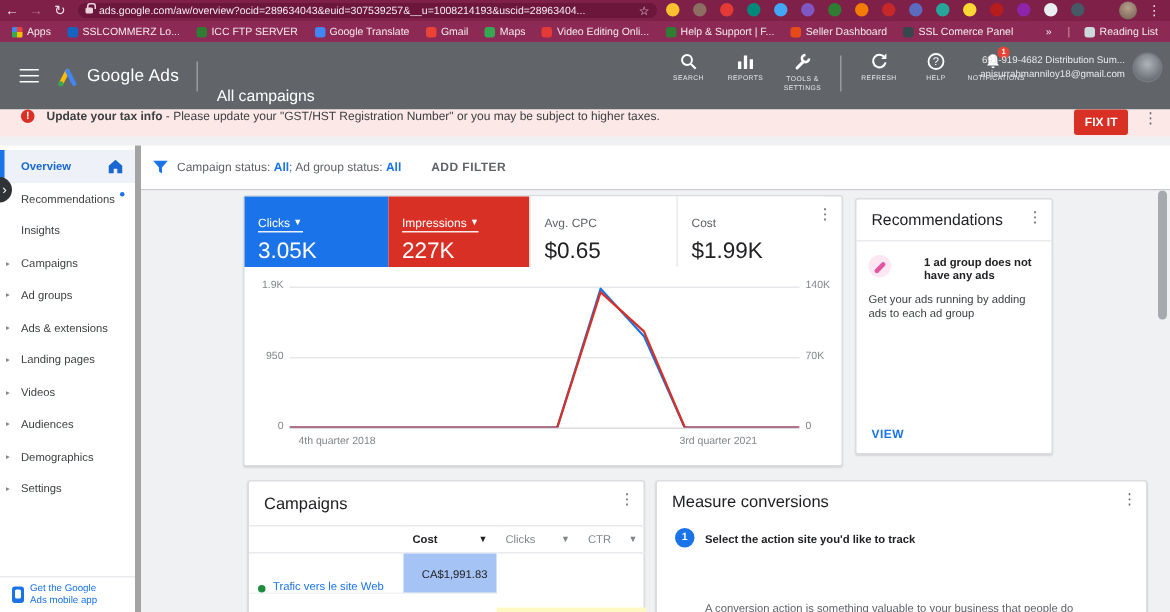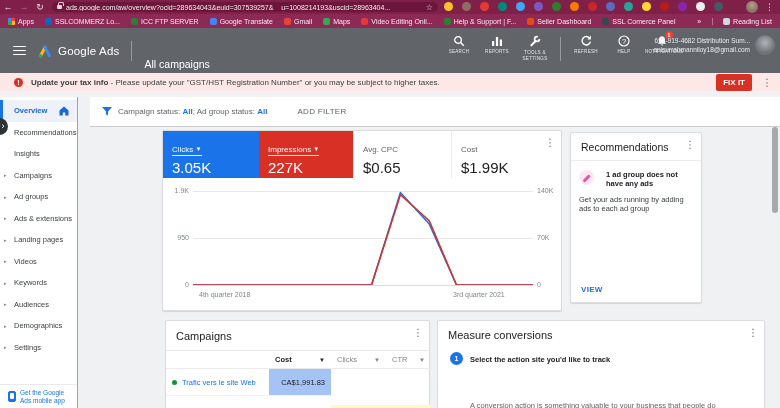--- a/index.html
+++ b/index.html
@@ -39,46 +39,46 @@
   .hact { width:38px; display:flex; flex-direction:column; align-items:center; gap:2px; cursor:pointer; }
   .hact svg { display:block; }
   .hact-label { color:#e4e6e8; font-size:4.5px; letter-spacing:.3px; text-align:center; line-height:5.5px; max-width:34px; }
   .hdr-vdiv { width:1px; height:24px; background:rgba(255,255,255,.35); margin:2px 6px 0; }
   .bell-wrap { position:relative; }
   .badge { position:absolute; top:-4px; right:-5px; width:8px; height:8px; border-radius:50%; background:#e94235; color:#fff; font-size:5px; line-height:8px; text-align:center; font-weight:bold; }
   .account { position:absolute; right:30px; top:9px; text-align:right; color:#e8eaed; font-size:6.5px; line-height:8.5px; }
   .ads-avatar { position:absolute; right:5px; top:7px; width:20px; height:20px; border-radius:50%; background:radial-gradient(circle at 50% 38%, #aeb4ba, #55595e); border:1px solid #777b80; }
 
   
-  .alert { position:absolute; top:73px; left:0; width:780px; height:18px; background:#fce8e6; display:flex; align-items:center; padding:0 8px 0 14px; }
+  .alert { position:absolute; top:73px; left:0; width:780px; height:18px; background:#fce8e6; display:flex; align-items:flex-start; padding:0 8px 0 14px; }
   .alert-ico { width:9px; height:9px; border-radius:50%; background:#d93025; color:#fff; font-size:7px; font-weight:bold; line-height:9px; text-align:center; margin-right:8px; flex:none; }
   .alert-text { font-size:8px; color:#3c4043; }
   .alert-text b { font-weight:bold; }
   .fixit { margin-left:auto; background:#d93025; color:#fff; font-size:8px; font-weight:bold; padding:4px 7px; border-radius:2px; border:none; cursor:pointer; }
   .alert-dots { color:#5f6368; font-size:10px; margin-left:10px; }
 
   
-  .sidebar { position:absolute; top:97px; left:0; width:78px; bottom:0; background:#fff; border-right:1px solid #a3a3a3; z-index:3; }
+  .sidebar { position:absolute; top:97px; left:0; width:94px; bottom:0; background:#fff; border-right:4px solid #a3a3a3; z-index:3; }
   .sb-item { position:relative; height:21.5px; display:flex; align-items:center; padding-left:14px; font-size:7.5px; color:#3c4043; cursor:pointer; }
   .sb-item.active { background:#eef1f8; border-left:3px solid #1a73e8; padding-left:11px; color:#1967d2; font-weight:bold; }
   .sb-arrow { position:absolute; left:4px; font-size:5px; color:#80868b; }
   .sb-dot { width:3px; height:3px; border-radius:50%; background:#1a73e8; margin:-5px 0 0 3px; }
   .sb-home { position:absolute; right:8px; top:6px; }
   .sb-footer { position:absolute; bottom:0; left:0; right:0; height:24px; border-top:1px solid #e8eaed; display:flex; align-items:center; gap:4px; padding-left:8px; cursor:pointer; }
   .phone-ico { width:8px; height:11px; border:1.2px solid #1a73e8; border-radius:2px; position:relative; flex:none; background:#1a73e8; }
   .phone-ico::after { content:""; position:absolute; left:1px; top:1px; right:1px; bottom:2.5px; background:#fff; border-radius:1px; }
   .sb-footer-label { color:#1a73e8; font-size:6.5px; line-height:7.5px; width:56px; }
   .collapse-btn { position:absolute; left:-9px; top:118px; width:17px; height:17px; border-radius:50%; background:#2f3336; color:#fff; font-size:9px; line-height:16px; text-align:center; padding-left:7px; z-index:4; cursor:pointer; }
 
   
   .main { position:absolute; top:97px; left:90px; right:0; bottom:0; }
   .filterbar { position:absolute; top:0; left:0; right:0; height:30px; background:#fff; border-bottom:1px solid #c9cbcе; border-bottom:1px solid #c9cbce; display:flex; align-items:center; padding-left:12px; gap:6px; }
   .filter-text { font-size:8px; color:#5f6368; }
   .filter-text .fv { color:#1a73e8; font-weight:bold; }
-  .add-filter { font-size:8px; font-weight:normal; color:#5f6368; letter-spacing:.3px; margin-left:24px; cursor:pointer; }
+  .add-filter { font-size:8px; font-weight:bold; color:#5f6368; letter-spacing:.3px; margin-left:14px; cursor:pointer; }
   .content { position:absolute; top:30px; left:0; right:0; bottom:0; background:#f0f1f3; overflow:hidden; }
 
   .card { position:absolute; background:#fff; border:1px solid #dadce0; border-radius:2px; box-shadow:0 1px 1px rgba(60,64,67,.15); }
   .card-dots { position:absolute; top:6px; right:6px; color:#5f6368; font-size:10px; cursor:pointer; }
 
   
   .ov-card { left:72px; top:3px; width:400px; height:181px; }
   .chips { display:flex; height:47px; }
   .chip { padding:7px 9px; cursor:pointer; }
   .chip .cl { font-size:8px; display:inline-block; }
@@ -91,35 +91,35 @@
   .caret { font-size:6px; vertical-align:1px; }
   .gridline { position:absolute; left:30px; width:340px; height:1px; background:#e6e8eb; }
   .tickL { position:absolute; left:0; width:26px; text-align:right; font-size:7px; color:#80868b; }
   .tickR { position:absolute; left:374px; width:26px; text-align:left; font-size:7px; color:#80868b; }
   .xlab { position:absolute; font-size:7px; color:#80868b; top:160px; }
   .plot { position:absolute; left:30px; top:60px; }
 
   
   .rec-card { left:480px; top:5px; width:132px; height:171px; }
   .rec-title { font-size:10.5px; color:#202124; padding:8px 10px 7px; border-bottom:1px solid #e8eaed; }
-  .rec-row { display:flex; gap:12px; padding:9px 8px 0 8px; }
+  .rec-row { display:flex; gap:22px; padding:9px 8px 0 8px; }
   .rec-ico { width:15px; height:15px; border-radius:50%; background:#fde7f3; position:relative; flex:none; }
   .rec-ico::after { content:""; position:absolute; left:3px; top:6.5px; width:9px; height:2.5px; border-radius:2px; background:#e255a1; transform:rotate(-45deg); }
   .rec-item-title { font-size:7.5px; font-weight:bold; color:#202124; line-height:9px; }
   .rec-body { font-size:7.5px; color:#3c4043; line-height:9px; padding:7px 8px 0 8px; }
   .rec-view { position:absolute; left:10px; top:152px; color:#1a73e8; font-size:8px; font-weight:bold; letter-spacing:.3px; cursor:pointer; }
 
   
   .cmp-card { left:75px; top:193px; width:265px; height:130px; }
   .cmp-title { font-size:11px; color:#202124; padding:9px 10px 8px; }
   .cmp-grid { display:grid; grid-template-columns:103px 62px 55px 45px; }
   .cmp-hcell { border-top:1px solid #e8eaed; border-bottom:1px solid #e8eaed; font-size:7.5px; color:#80868b; padding:4px 6px; display:flex; justify-content:space-between; align-items:center; cursor:pointer; }
   .cmp-hcell.sorted { color:#202124; font-weight:bold; }
   .ccell { height:27px; display:flex; align-items:center; font-size:7.5px; border-bottom:1px solid #f1f3f4; padding:0 6px; }
-  .cname { gap:5px; cursor:pointer; }
+  .cname { gap:5px; cursor:pointer;align-items:flex-end; }
   .cdot { width:5px; height:5px; border-radius:50%; background:#1e8e3e; flex:none; }
   .clink { color:#1a73e8; white-space:nowrap; overflow:hidden; }
   .num { justify-content:flex-end; color:#202124; }
   .bg-blue-strong { background:#a5c4f5; }
   .bg-blue-light { background:#d3e3fc; }
   .bg-gray { background:#fef9c3;margin-top:36px; }
 
   
   .cnv-card { left:347px; top:193px; width:328px; height:130px; }
   .cnv-title { font-size:11px; color:#202124; padding:8px 10px; }
@@ -327,24 +327,20 @@
   <div class="sb-item">
     <span class="sb-arrow">▸</span>
     <span class="sb-label">Landing pages</span>
   </div>
   <div class="sb-item">
     <span class="sb-arrow">▸</span>
     <span class="sb-label">Videos</span>
   </div>
   <div class="sb-item">
     <span class="sb-arrow">▸</span>
-    <span class="sb-label">Keywords</span>
-  </div>
-  <div class="sb-item">
-    <span class="sb-arrow">▸</span>
     <span class="sb-label">Audiences</span>
   </div>
   <div class="sb-item">
     <span class="sb-arrow">▸</span>
     <span class="sb-label">Demographics</span>
   </div>
   <div class="sb-item">
     <span class="sb-arrow">▸</span>
     <span class="sb-label">Settings</span>
   </div>

